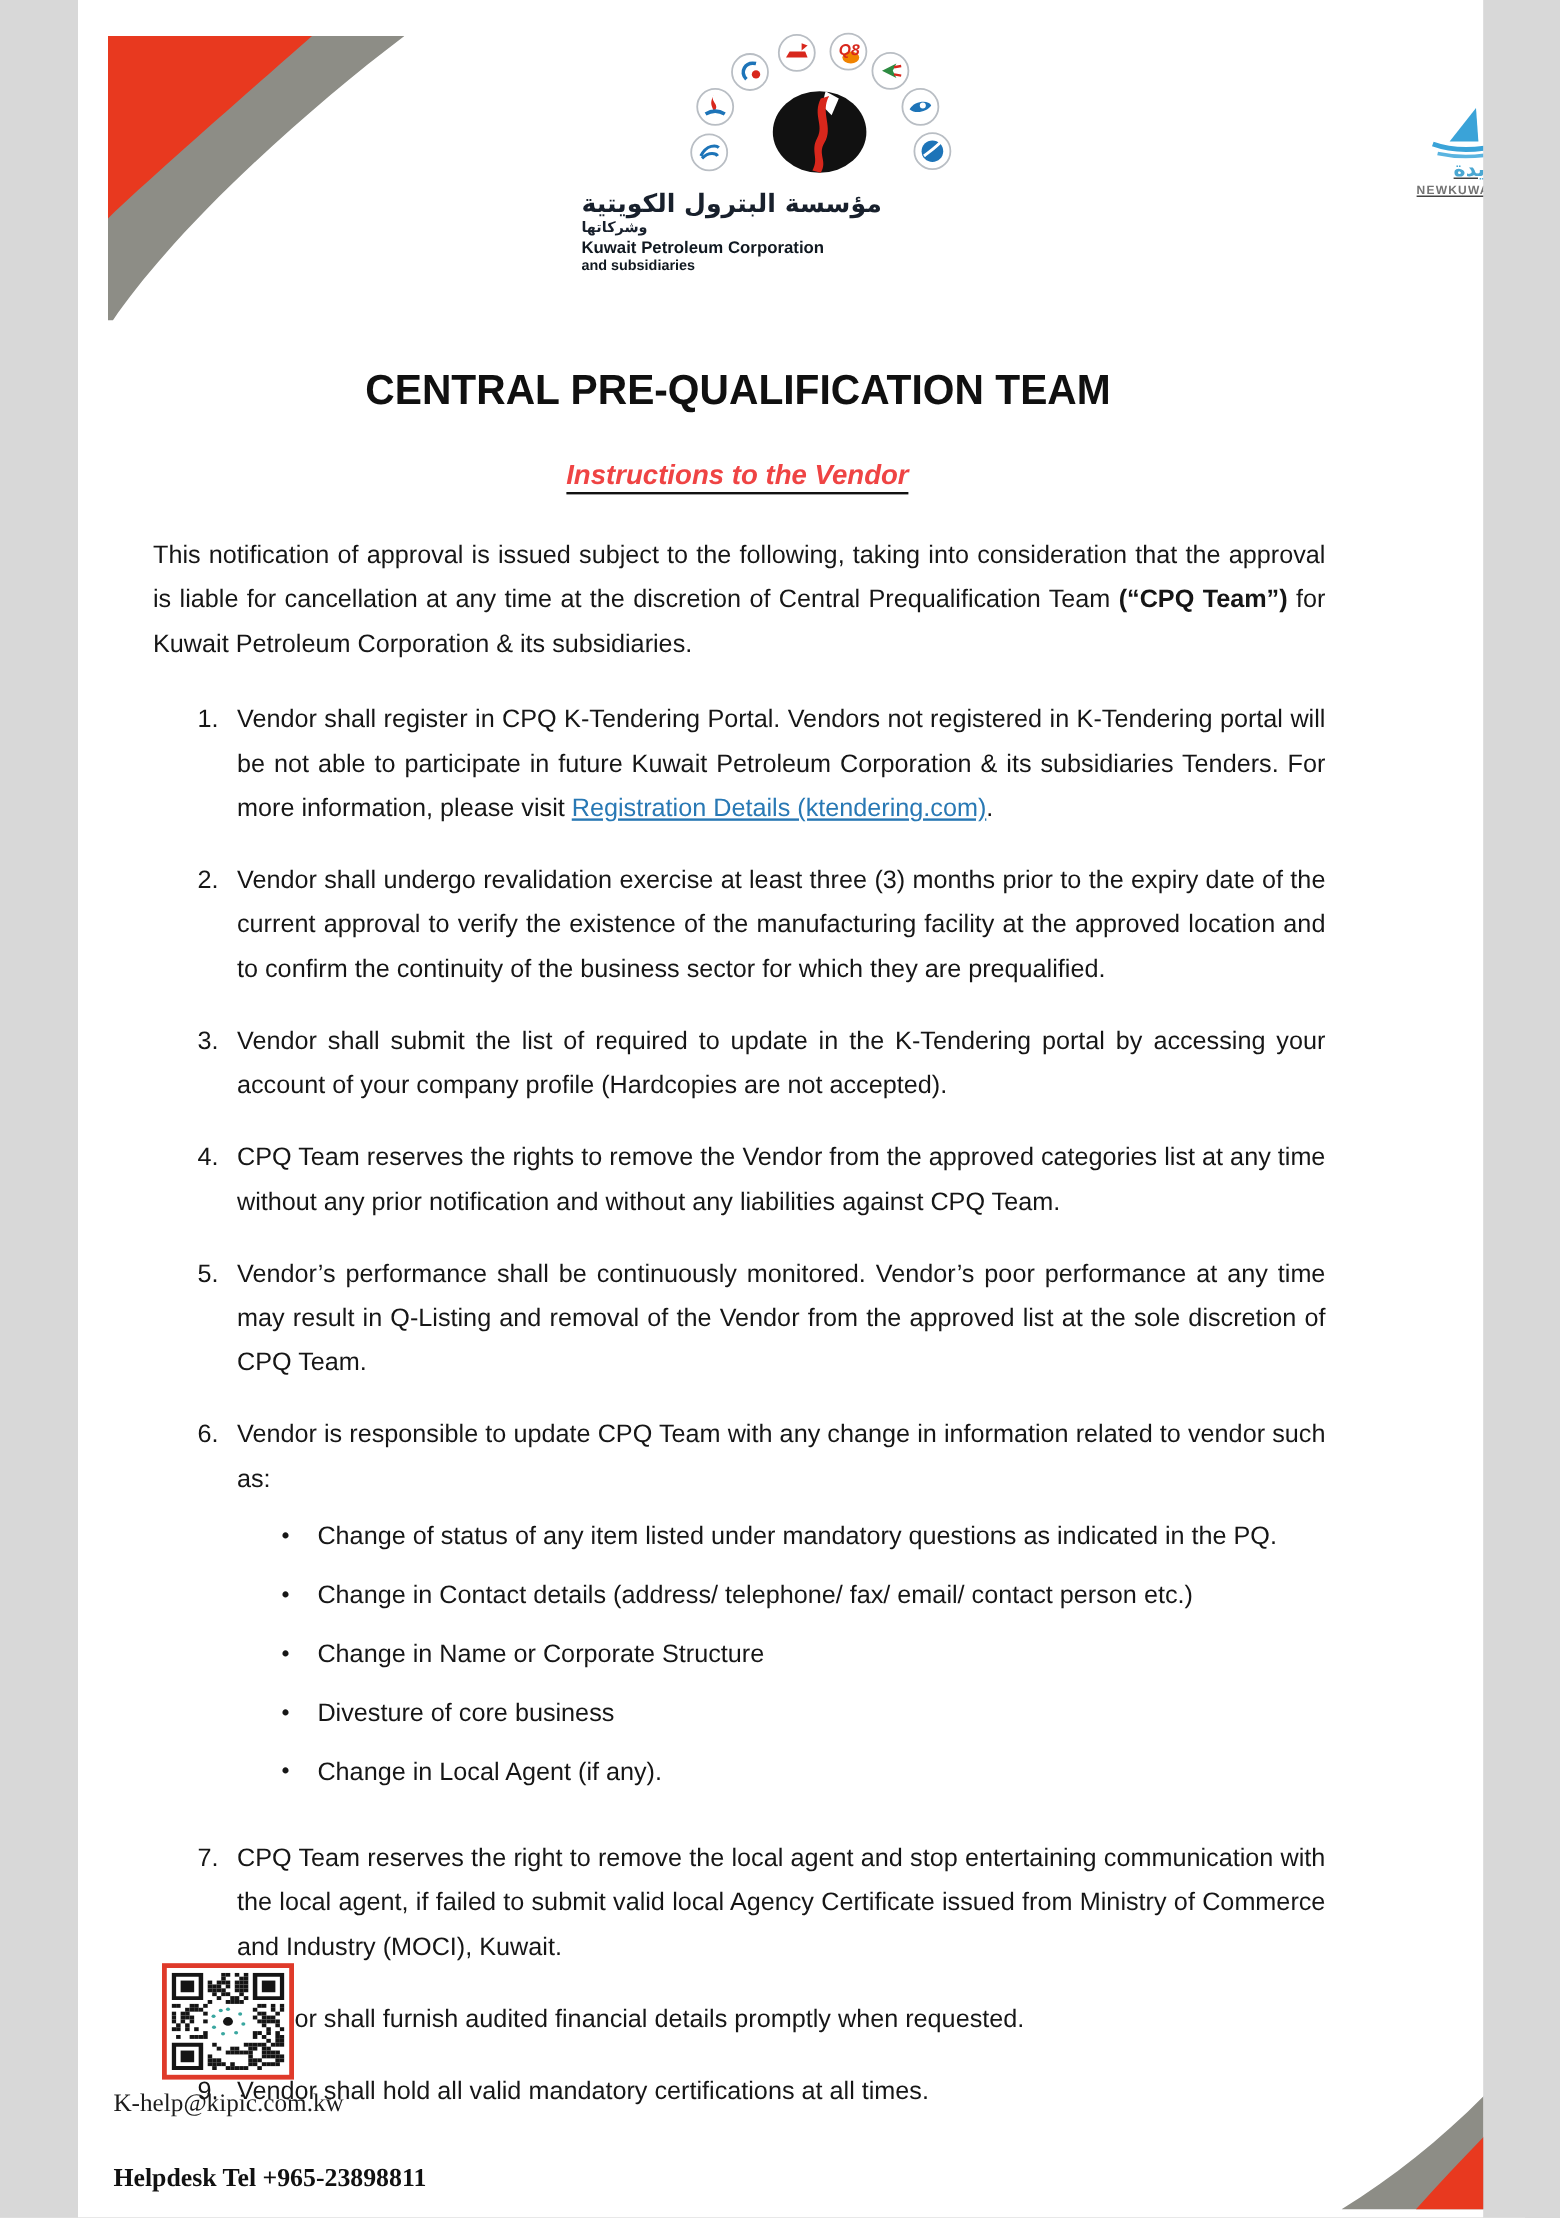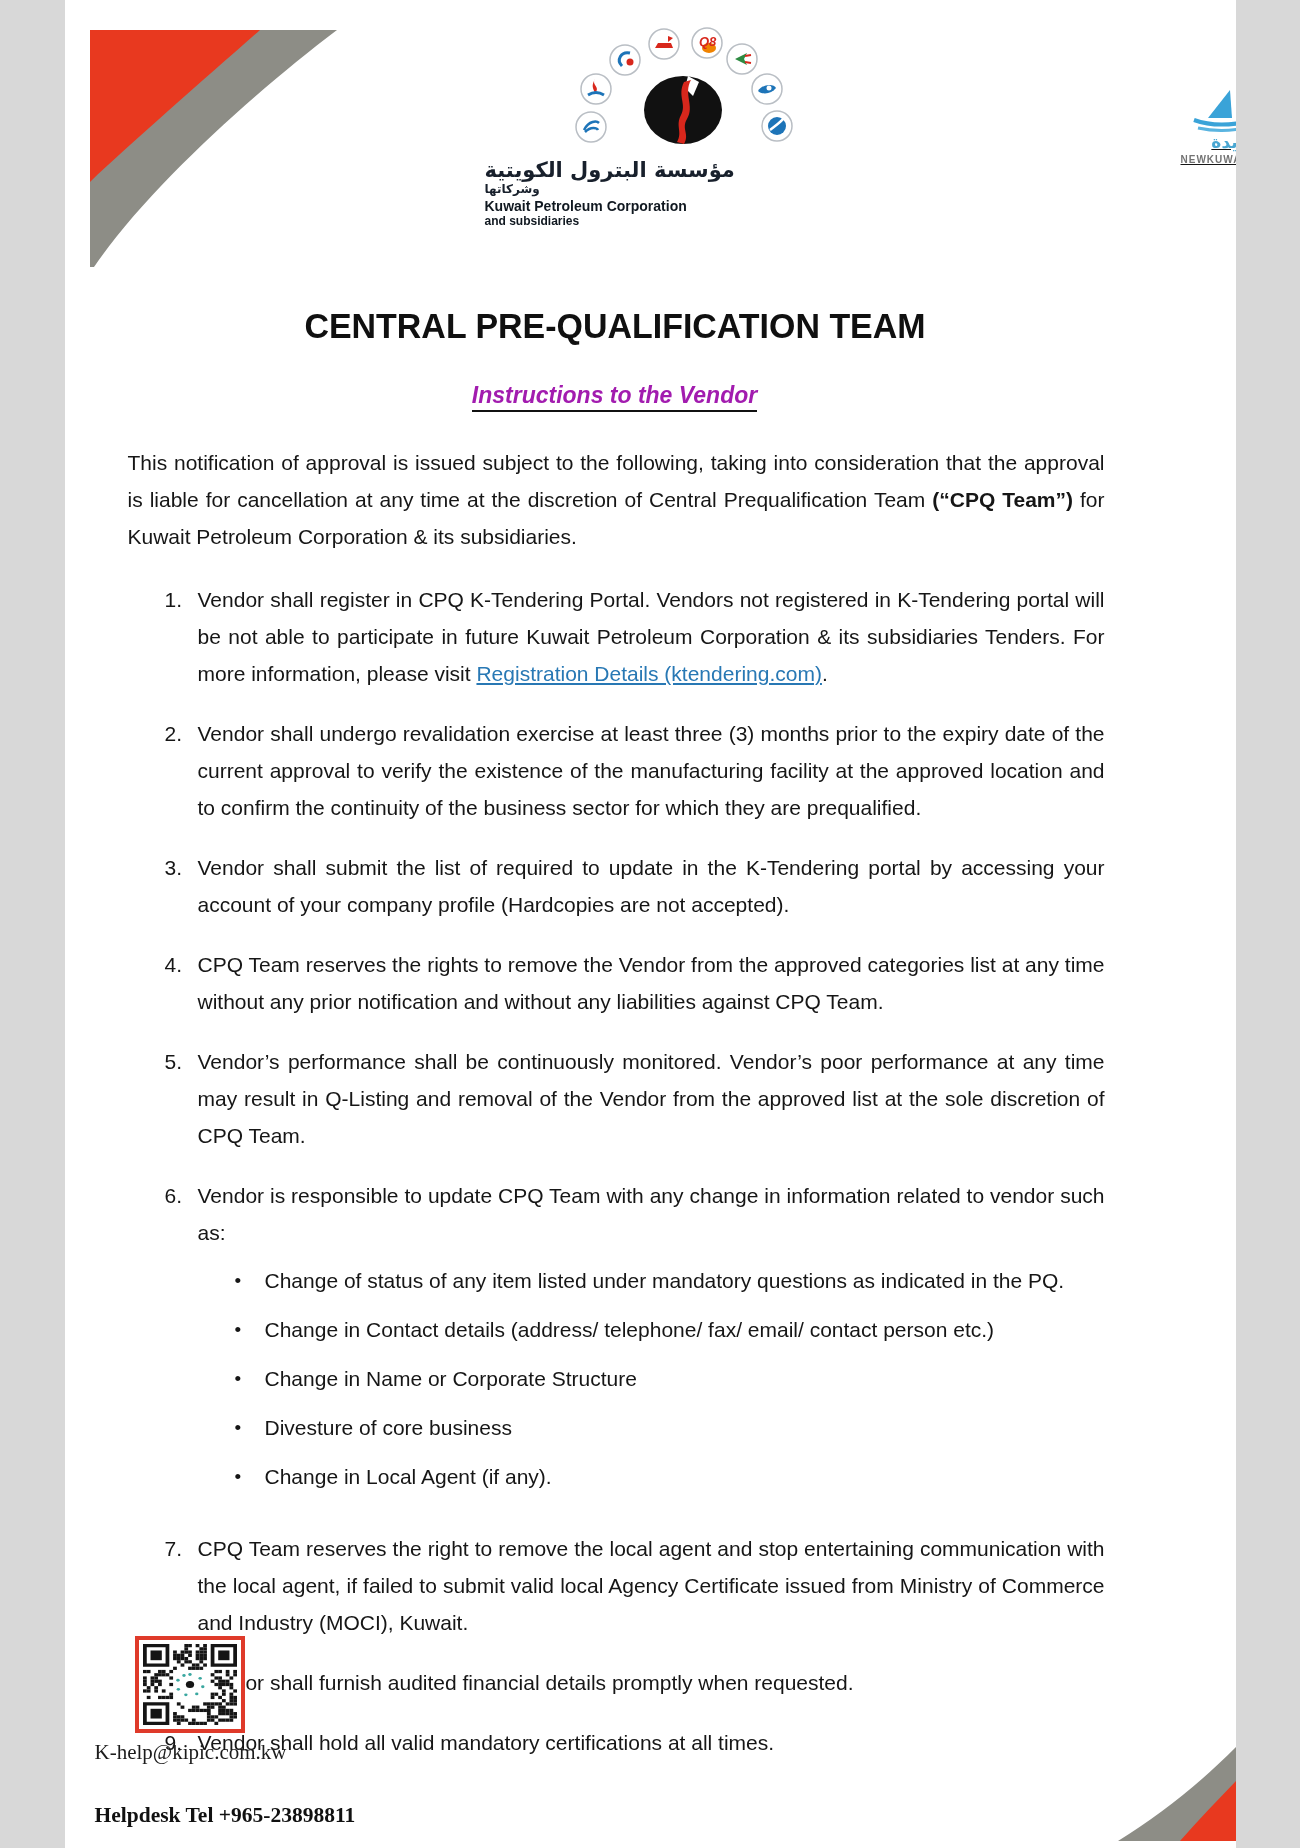--- a/index.html
+++ b/index.html
@@ -26,21 +26,21 @@
   .nk-en{font-weight:bold; font-size:10px; letter-spacing:1px; color:#737373; line-height:15px;}
   
   .title{
     position:absolute; top:306px; left:0; width:1100px; text-align:center;
     font-size:35px; font-weight:bold; letter-spacing:0px; color:#101010;
     transform:scaleX(0.97); transform-origin:50% 50%;
   }
   .subtitle-wrap{position:absolute; top:382px; left:0; width:1100px; text-align:center;}
   .subtitle{
     display:inline-block; font-size:23px; font-weight:bold; font-style:italic;
-    border-bottom:2.5px solid #111; padding-bottom:1px; color:#a21caf;
+    border-bottom:2.5px solid #111; padding-bottom:1px; color:#ef4444;
   }
   
   .doc-body{position:absolute; left:63px; top:444px; width:977px; font-size:21px; line-height:37px;}
   .intro{text-align:justify; margin:0 0 26px 0;}
   .item{display:flex; margin-bottom:23px;}
   .item .num{flex:0 0 70px; padding-left:37px; box-sizing:border-box;}
   .item .body{flex:1; text-align:justify;}
   .bullets{margin-top:11px;}
   .bullet{display:flex; margin-bottom:12px;}
   .bullet .dot{flex:0 0 67px; padding-left:37px; box-sizing:border-box; font-size:19px;}

